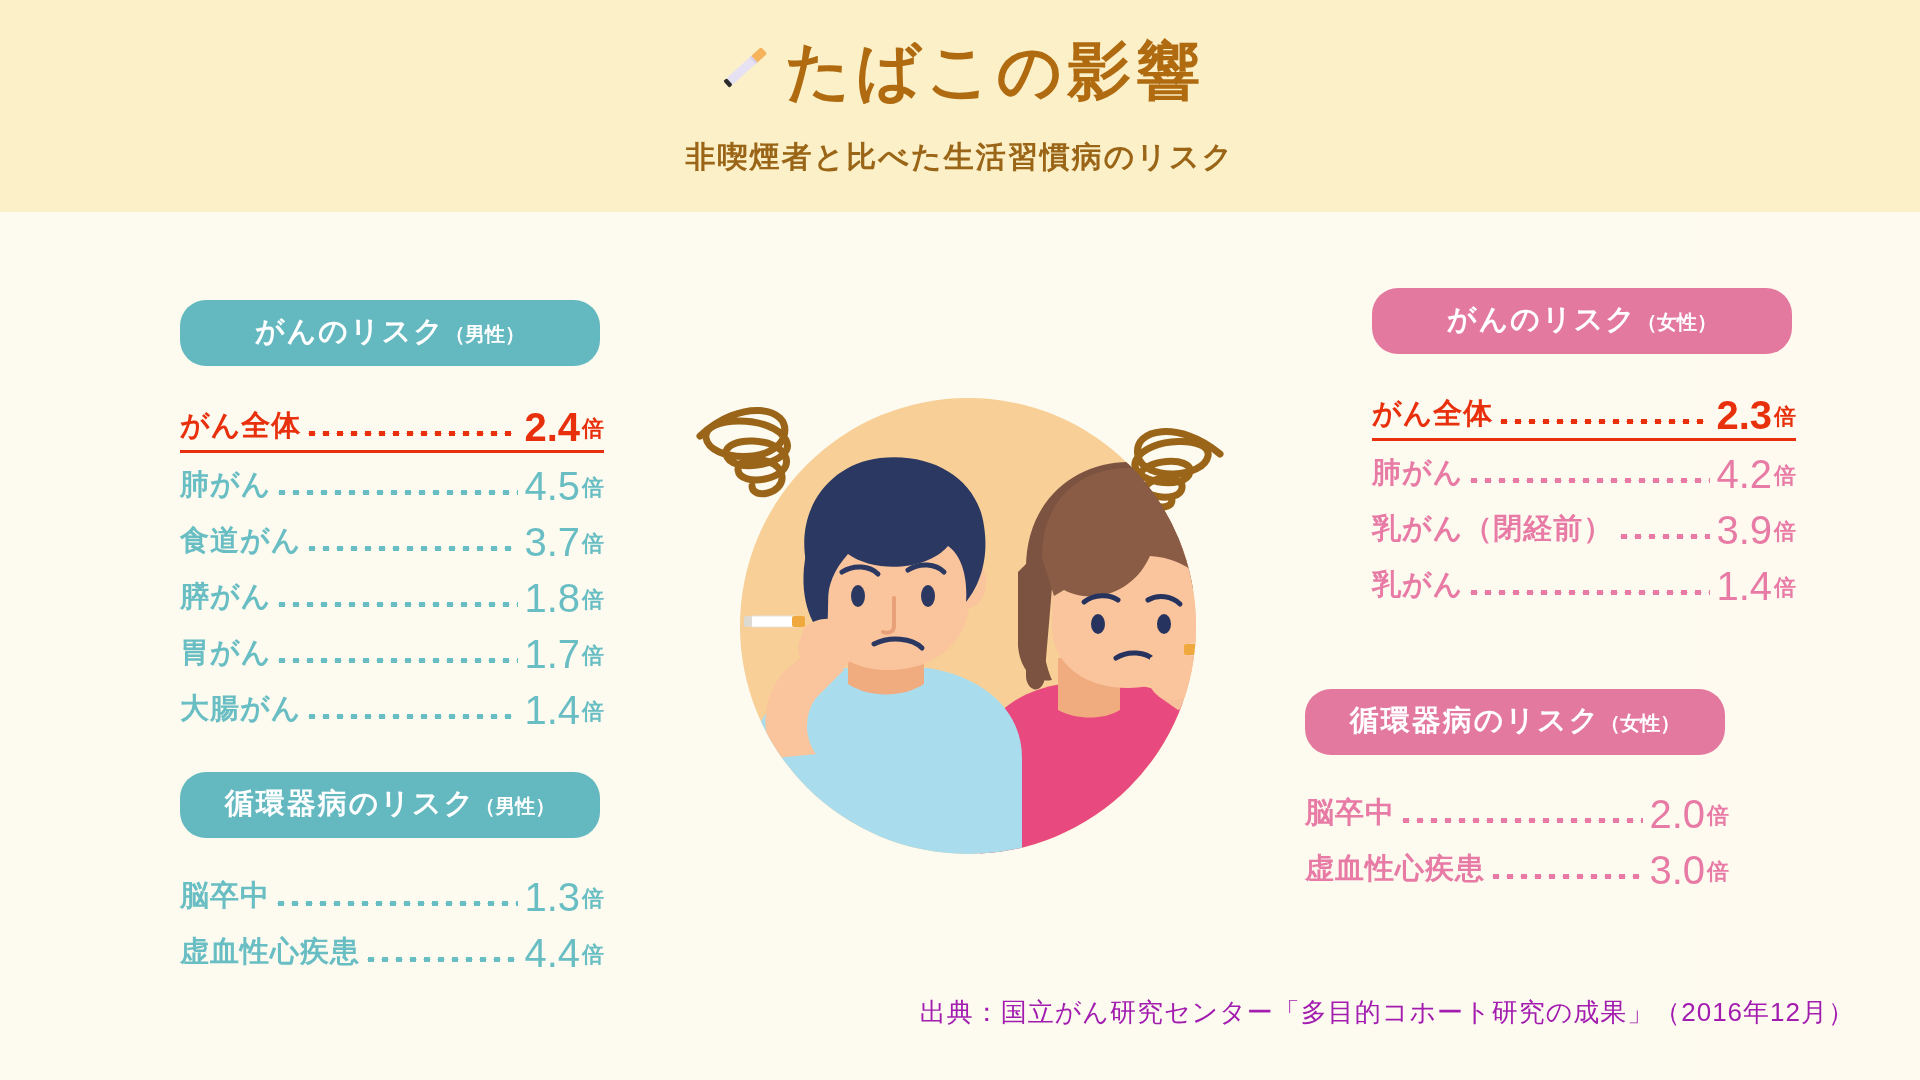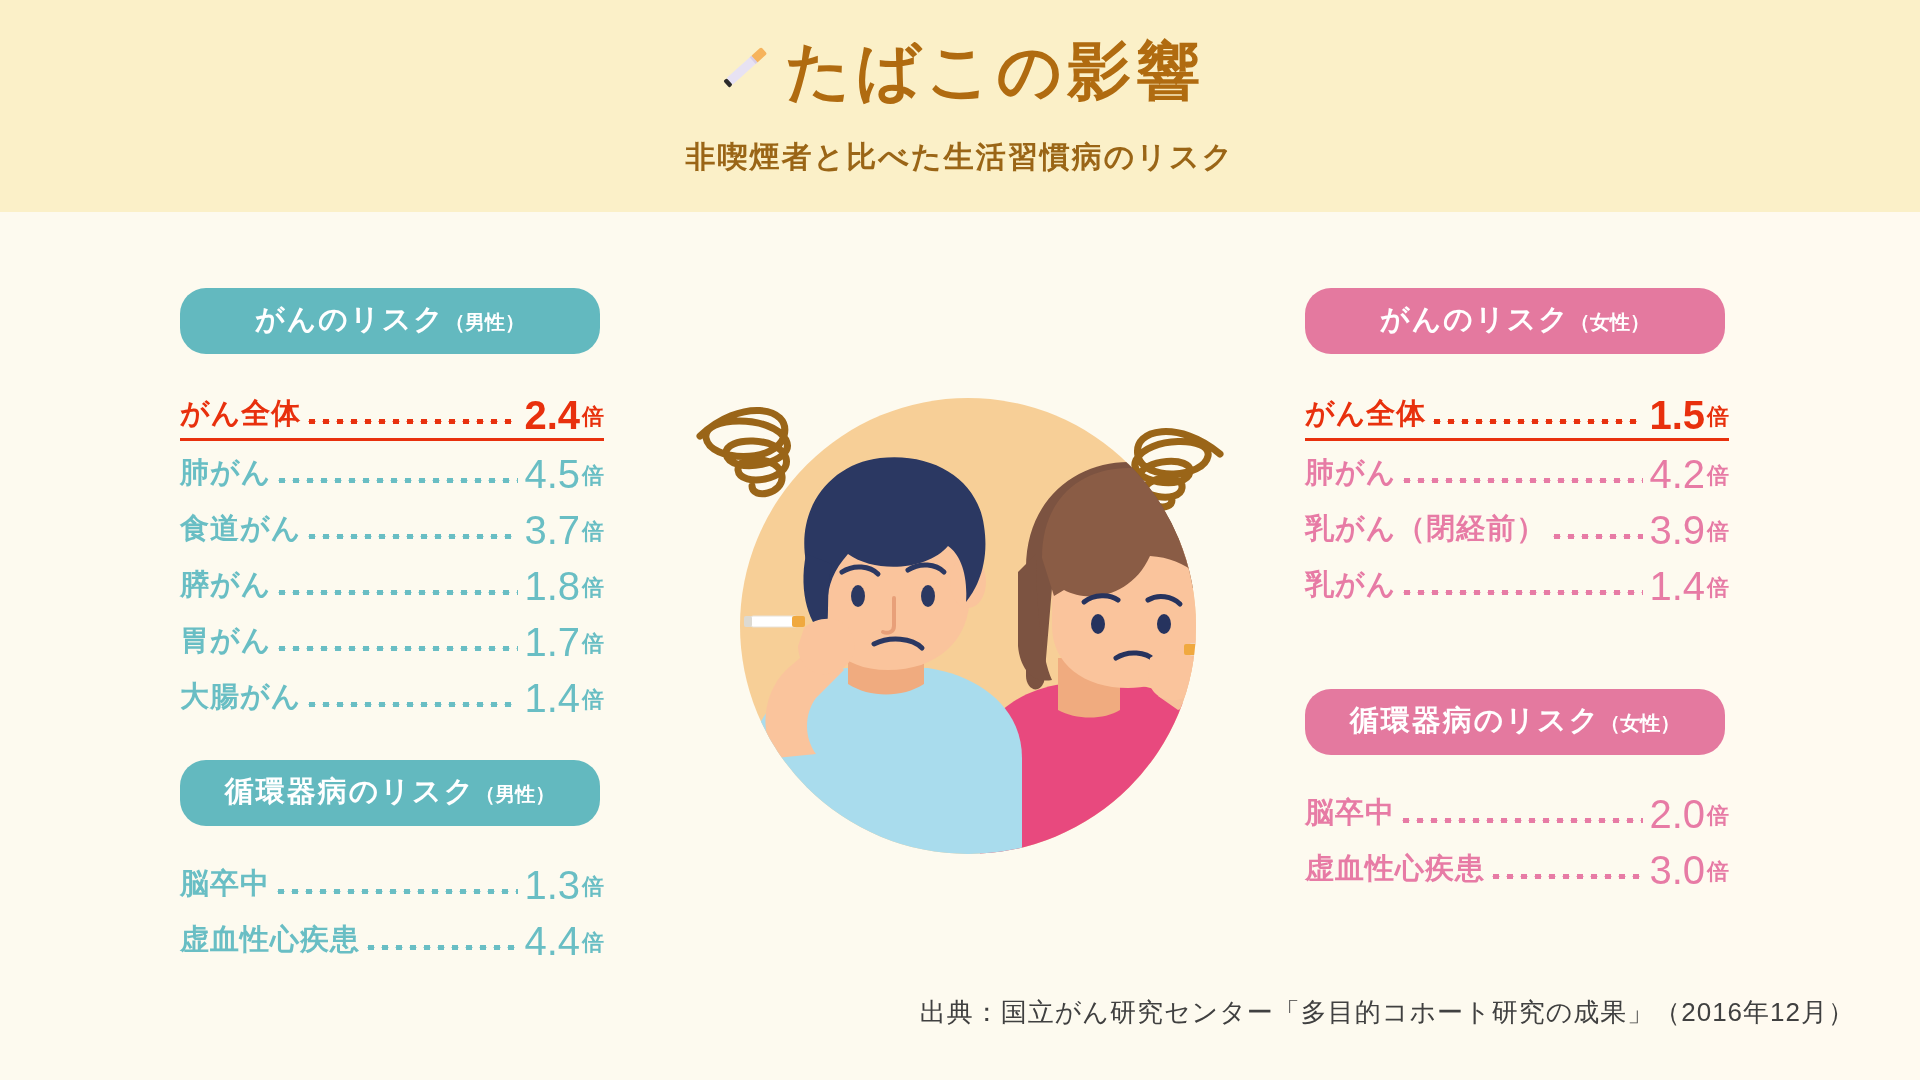--- a/index.html
+++ b/index.html
@@ -63,33 +63,33 @@
     letter-spacing: 2px;
     margin-top: 12px;
   }
 
   
   .panel {
     position: absolute;
   }
   .panel-left  { left: 180px;  top: 288px; width: 440px; }
   .panel-left2 { left: 180px;  top: 760px; width: 440px; }
-  .panel-right { left: 1305px; top: 288px; width: 440px; }
+  .panel-right { left: 1372px; top: 288px; width: 440px; }
   .panel-right2{ left: 1305px; top: 665px; width: 440px; margin-top: 24px; }
 
   .section-head {
     display: block;
     border-radius: 26px;
     padding: 12px 0 14px 0;
     text-align: center;
     color: #ffffff;
     white-space: nowrap;
     box-sizing: border-box;
   }
-  .head-teal { background: #63b9bf; width: 420px; }
+  .head-teal { background: #63b9bf; width: 420px; margin-top: 12px; }
   .head-pink { background: #e4799f; width: 420px; }
 
   .head-main {
     font-size: 29px;
     font-weight: bold;
     letter-spacing: 2px;
   }
   .head-sub {
     font-size: 20px;
     font-weight: bold;
@@ -156,21 +156,21 @@
   }
 
   
   .source {
     position: absolute;
     left: 0;
     top: 995px;
     width: 1855px;
     text-align: right;
     font-size: 26px;
-    color: #404040;
+    color: #a21caf;
     letter-spacing: 1px;
     white-space: nowrap;
   }
 </style>
 </head>
 <body>
 
 <div id="page">
 
   <div class="header-band">
@@ -255,21 +255,21 @@
   </div>
 
   <div class="panel panel-right">
     <div class="section-head head-pink">
       <span class="head-main">がんのリスク</span><span class="head-sub">（女性）</span>
     </div>
     <div class="rows">
       <div class="row row-highlight tone-red">
         <span class="row-label">がん全体</span>
         <span class="row-dots"></span>
-        <span class="row-val">1.5</span>
+        <span class="row-val">2.3</span>
         <span class="row-unit">倍</span>
       </div>
       <div class="row tone-pink">
         <span class="row-label">肺がん</span>
         <span class="row-dots"></span>
         <span class="row-val">4.2</span>
         <span class="row-unit">倍</span>
       </div>
       <div class="row tone-pink">
         <span class="row-label">乳がん（閉経前）</span>

